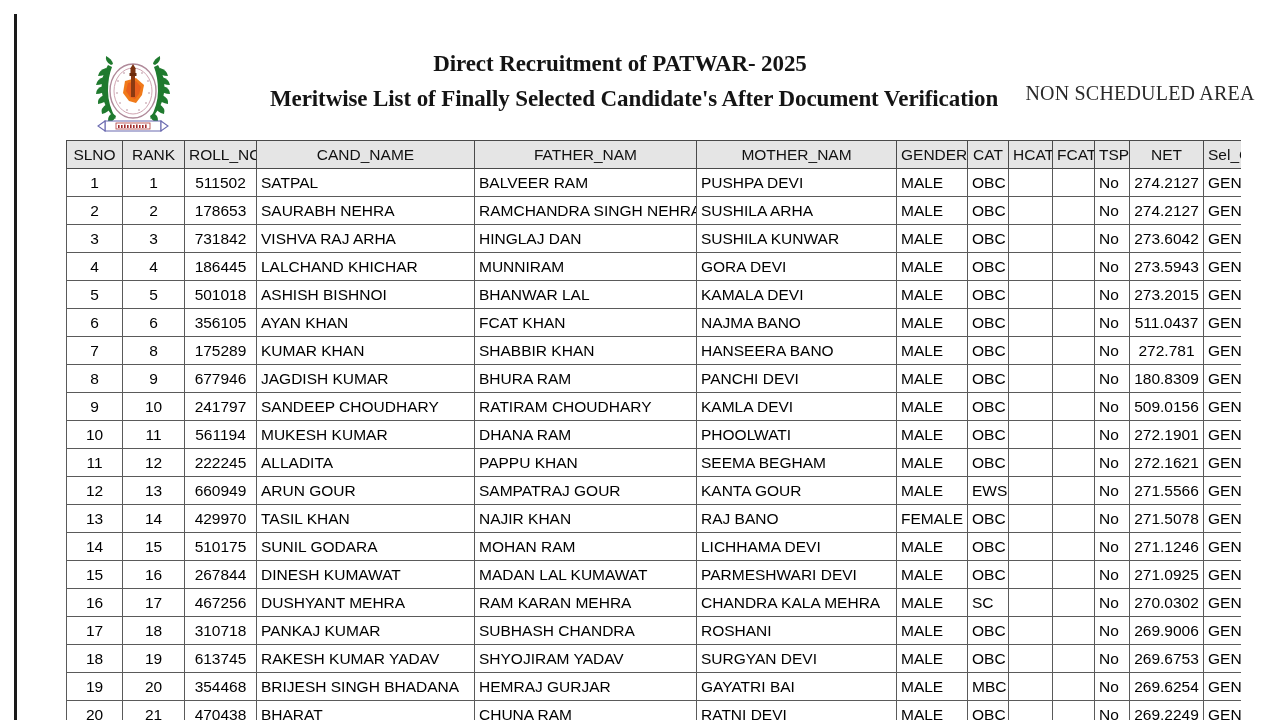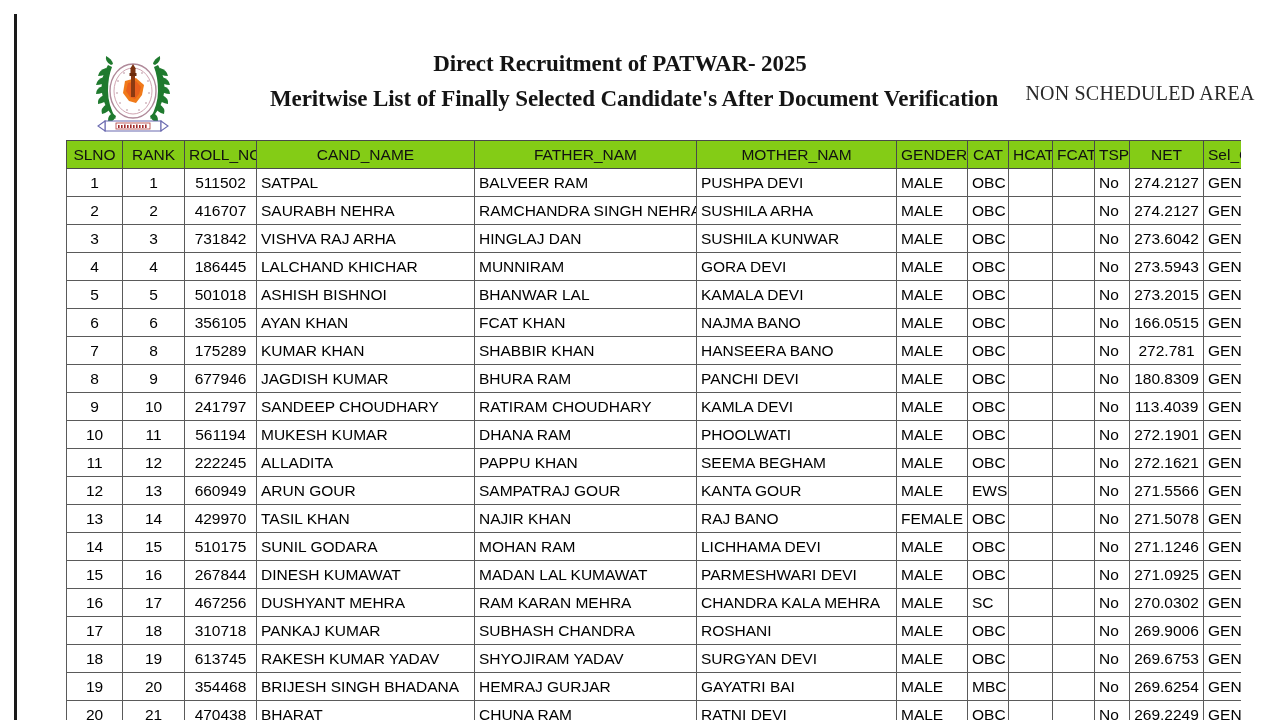--- a/index.html
+++ b/index.html
@@ -110,21 +110,21 @@
     padding: 0 4px;
     height: 27px;
     line-height: 27px;
     overflow: hidden;
     white-space: nowrap;
     font-weight: normal;
     box-sizing: border-box;
   }
 
   table.merit thead th {
-    background: #84cc16;
+    background: #e5e5e5;
     text-align: center;
     font-size: 15.5px;
     color: #111;
     border-color: #4a4a4a;
   }
 
   
   col.c-slno   { width: 56px; }
   col.c-rank   { width: 62px; }
   col.c-roll   { width: 72px; }
@@ -277,21 +277,21 @@
             <td class="name">OBC</td>
             <td class="name"></td>
             <td class="name"></td>
             <td class="name">No</td>
             <td class="net">274.2127</td>
             <td class="name">GEN</td>
           </tr>
           <tr>
             <td class="num">2</td>
             <td class="num">2</td>
-            <td class="num">416707</td>
+            <td class="num">178653</td>
             <td class="name">SAURABH NEHRA</td>
             <td class="name">RAMCHANDRA SINGH NEHRA</td>
             <td class="name">SUSHILA ARHA</td>
             <td class="name">MALE</td>
             <td class="name">OBC</td>
             <td class="name"></td>
             <td class="name"></td>
             <td class="name">No</td>
             <td class="net">274.2127</td>
             <td class="name">GEN</td>
@@ -346,21 +346,21 @@
             <td class="num">6</td>
             <td class="num">356105</td>
             <td class="name">AYAN KHAN</td>
             <td class="name">FCAT KHAN</td>
             <td class="name">NAJMA BANO</td>
             <td class="name">MALE</td>
             <td class="name">OBC</td>
             <td class="name"></td>
             <td class="name"></td>
             <td class="name">No</td>
-            <td class="net">166.0515</td>
+            <td class="net">511.0437</td>
             <td class="name">GEN</td>
           </tr>
           <tr>
             <td class="num">7</td>
             <td class="num">8</td>
             <td class="num">175289</td>
             <td class="name">KUMAR KHAN</td>
             <td class="name">SHABBIR KHAN</td>
             <td class="name">HANSEERA BANO</td>
             <td class="name">MALE</td>
@@ -391,21 +391,21 @@
             <td class="num">10</td>
             <td class="num">241797</td>
             <td class="name">SANDEEP CHOUDHARY</td>
             <td class="name">RATIRAM CHOUDHARY</td>
             <td class="name">KAMLA DEVI</td>
             <td class="name">MALE</td>
             <td class="name">OBC</td>
             <td class="name"></td>
             <td class="name"></td>
             <td class="name">No</td>
-            <td class="net">113.4039</td>
+            <td class="net">509.0156</td>
             <td class="name">GEN</td>
           </tr>
           <tr>
             <td class="num">10</td>
             <td class="num">11</td>
             <td class="num">561194</td>
             <td class="name">MUKESH KUMAR</td>
             <td class="name">DHANA RAM</td>
             <td class="name">PHOOLWATI</td>
             <td class="name">MALE</td>

